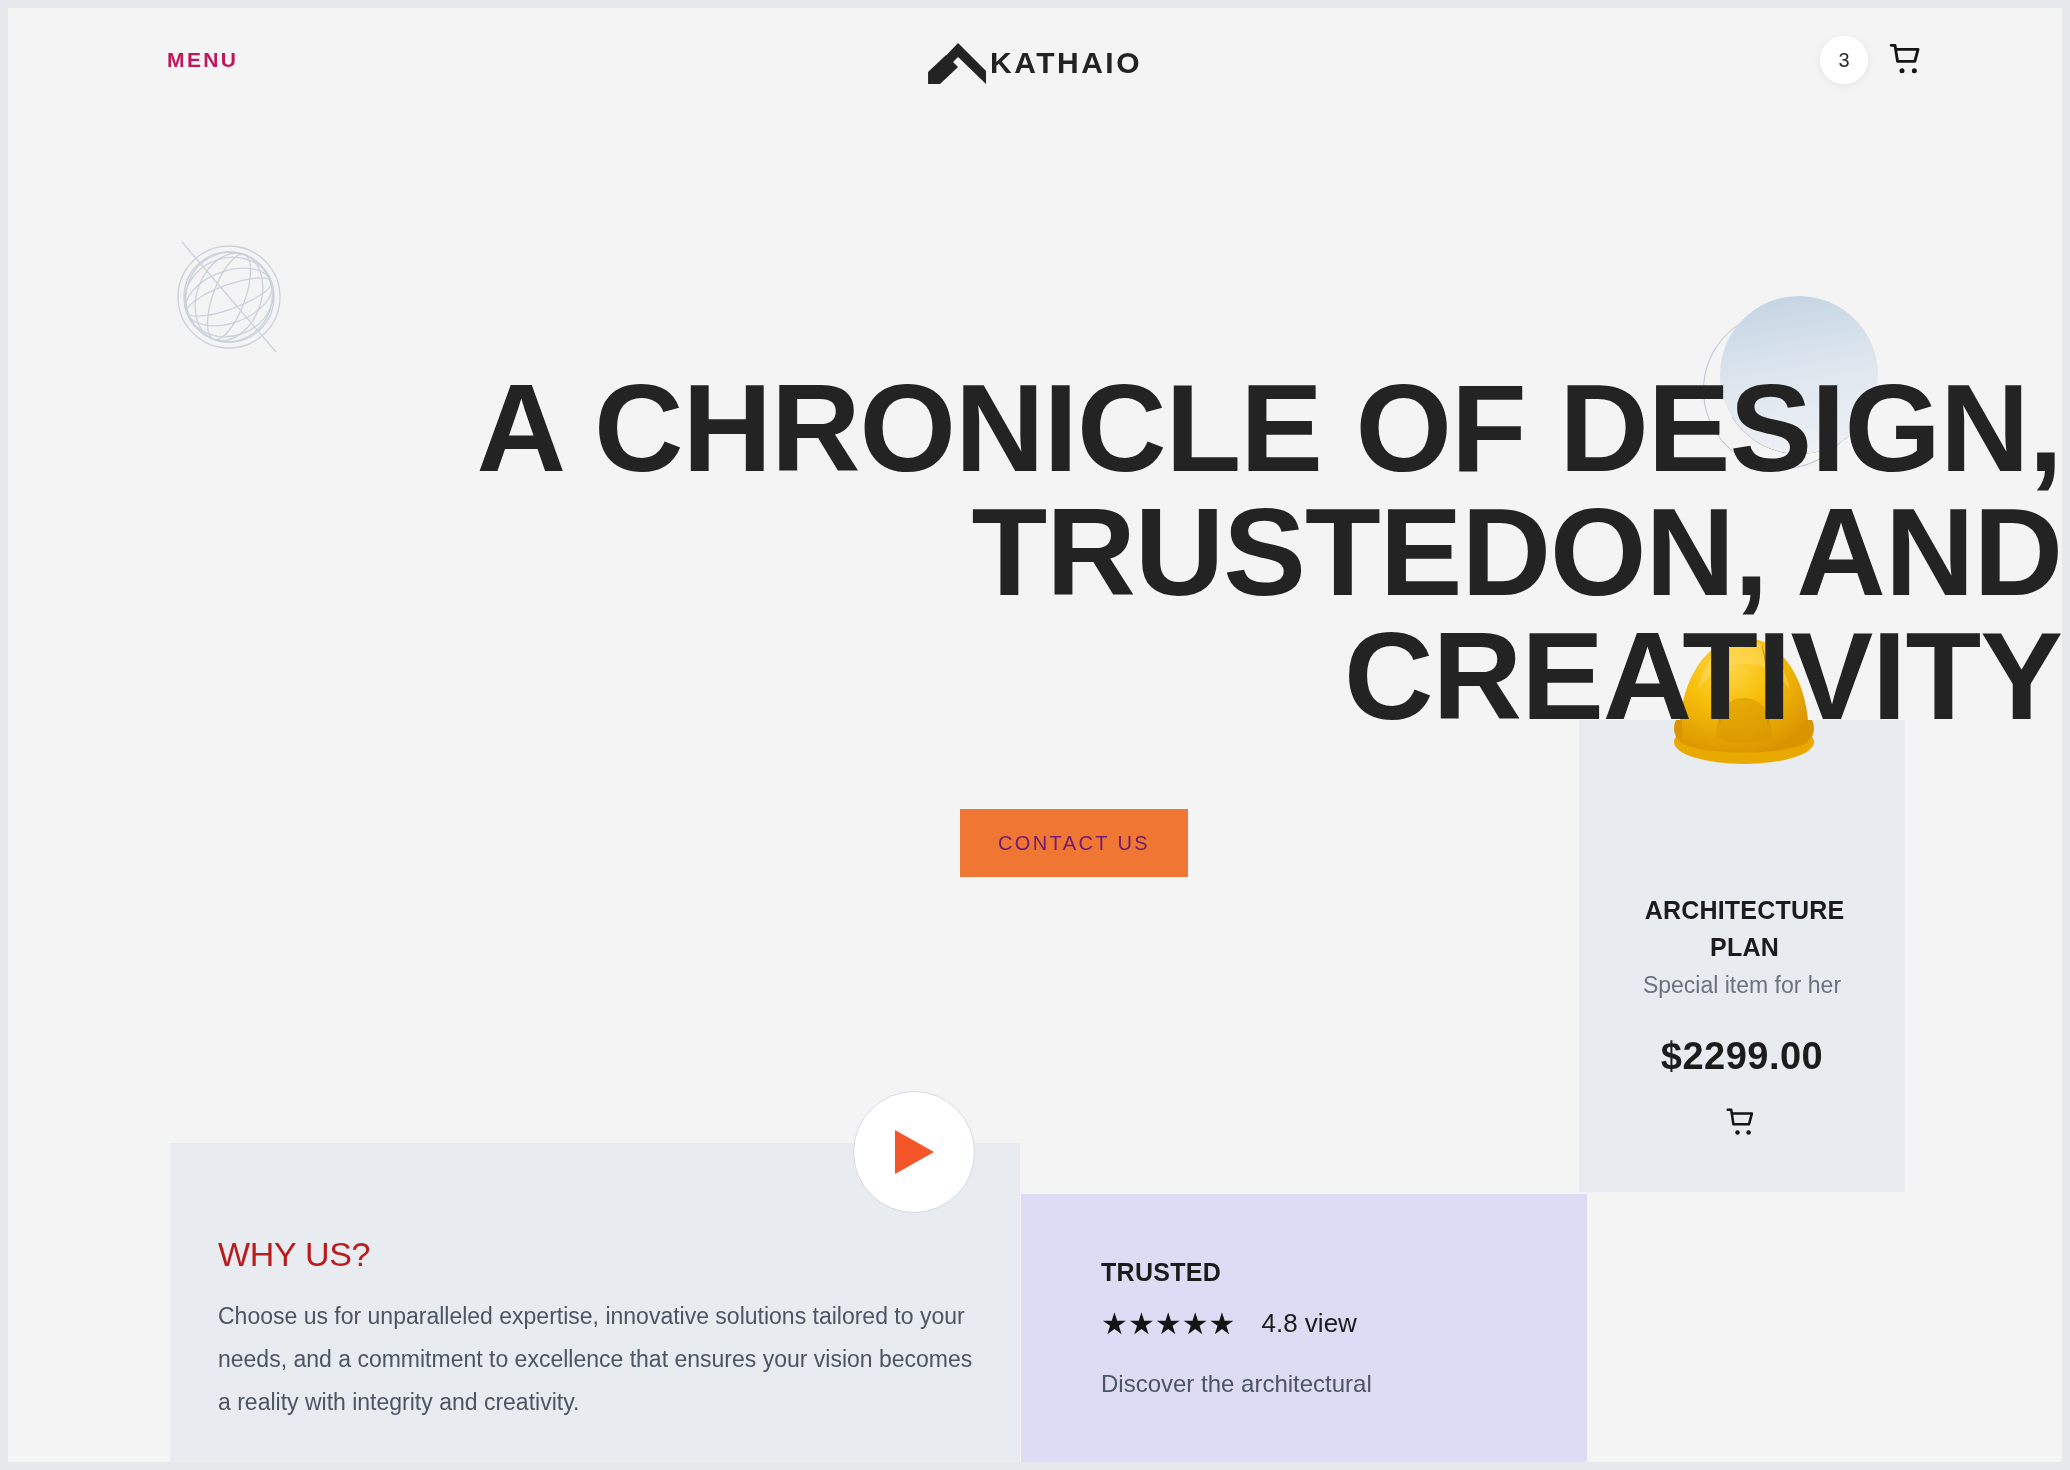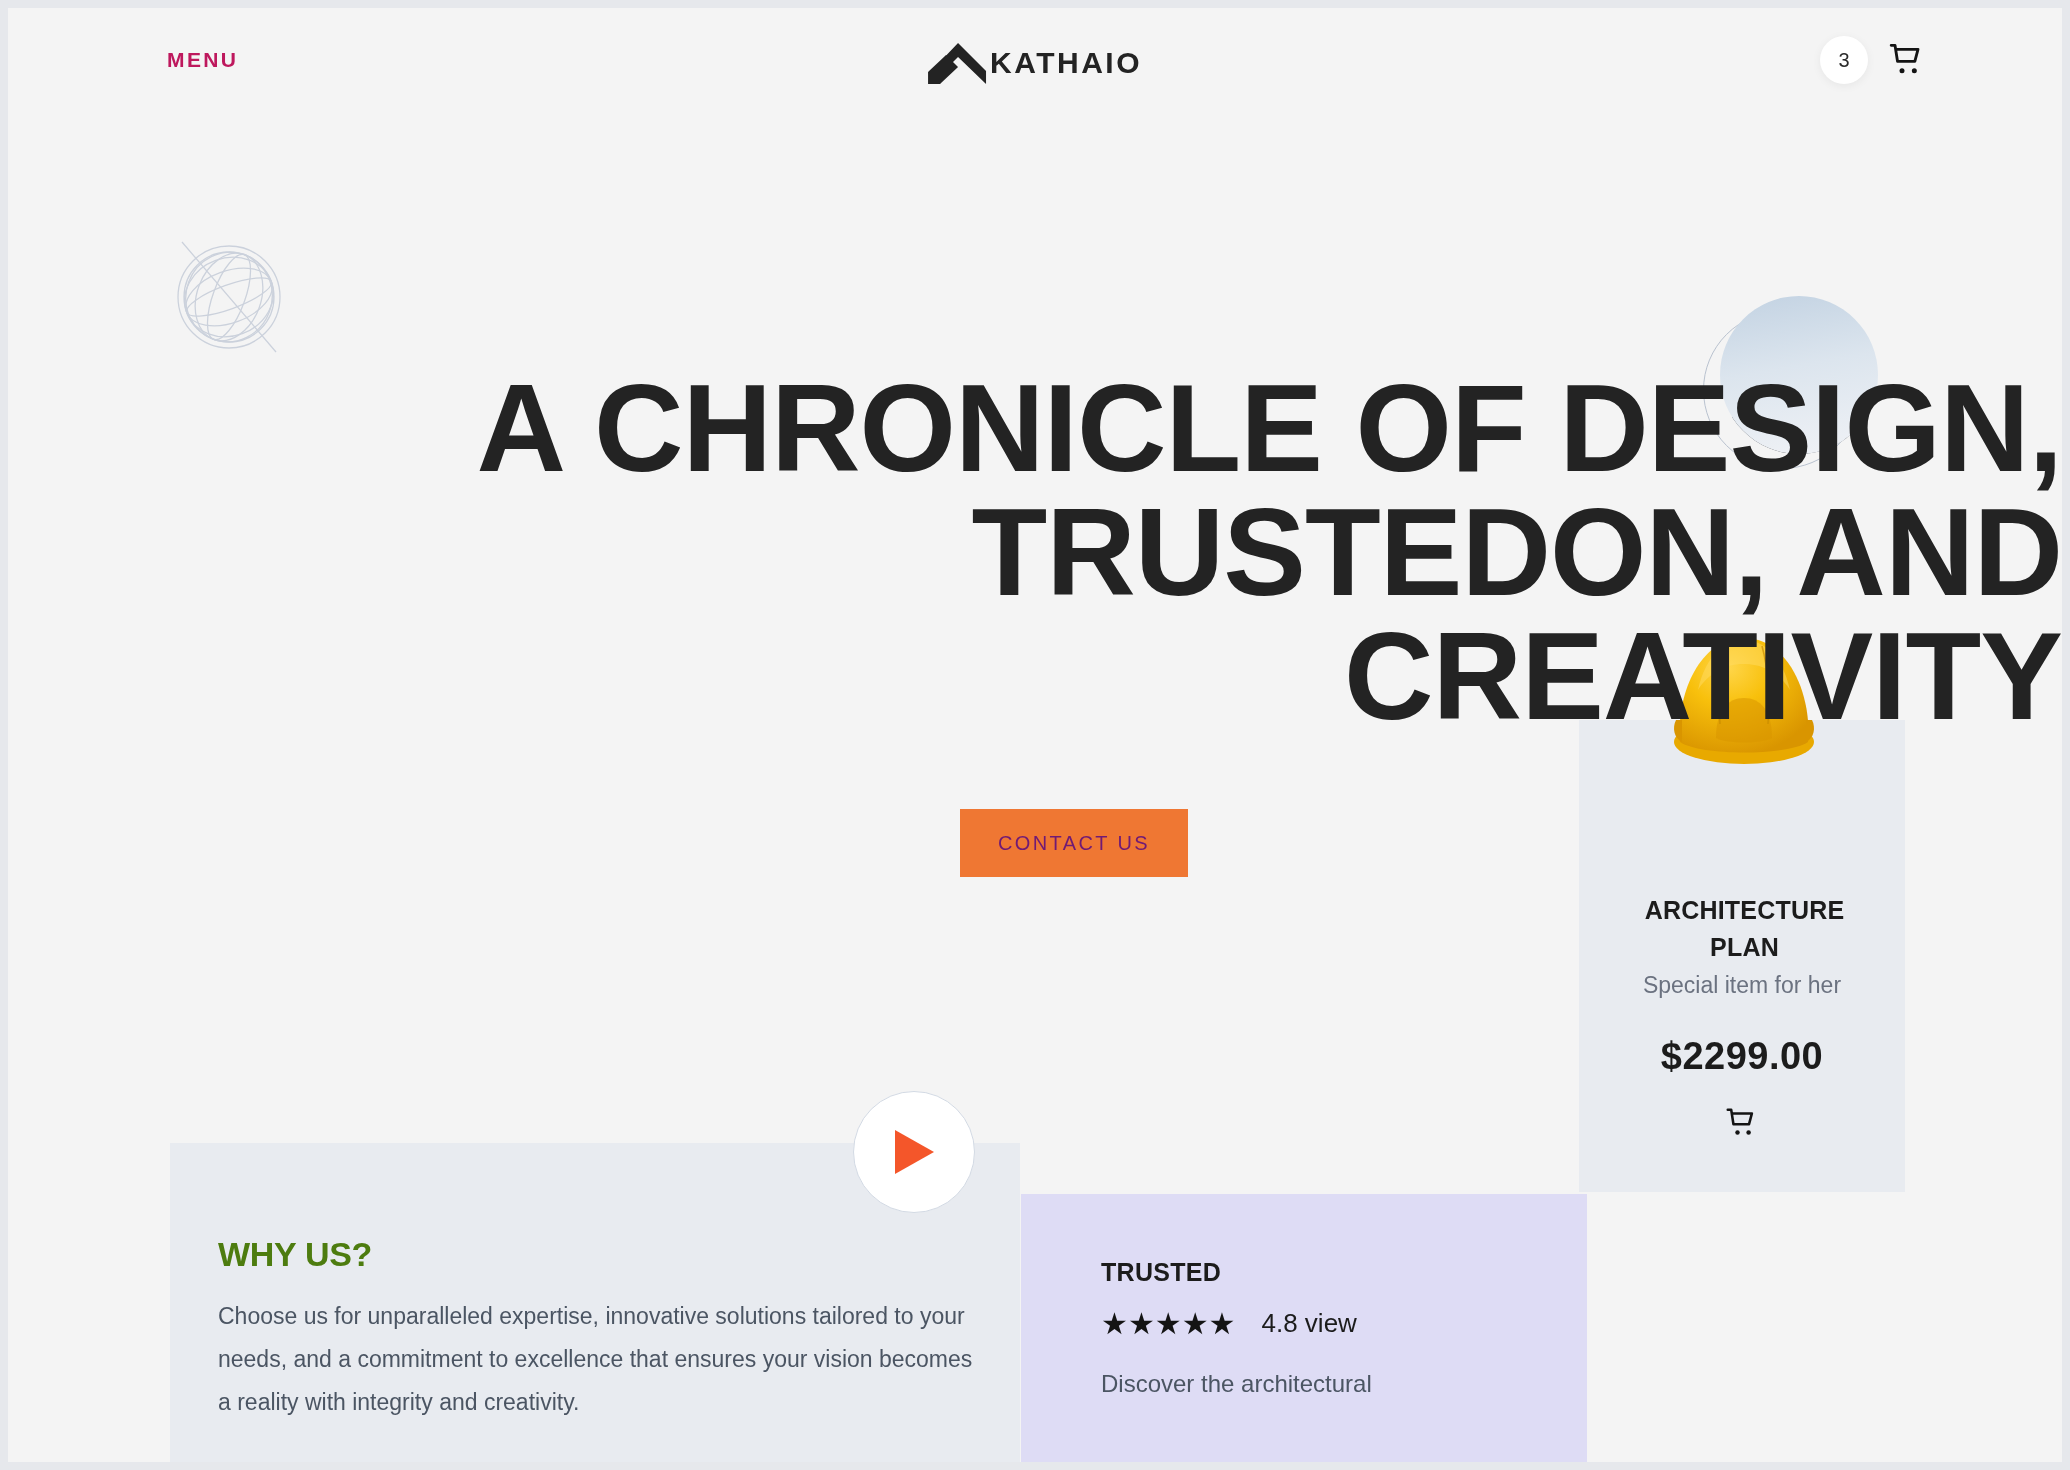--- a/index.html
+++ b/index.html
@@ -118,21 +118,21 @@
   }
 
   
   #whyus-panel {
     position: absolute; left: 162px; top: 1135px;
     width: 850px; height: 319px;
     background: #e8ebf0; z-index: 1;
   }
   #whyus-panel .wu-title {
     position: absolute; left: 48px; top: 92px;
-    font-size: 34px; font-weight: 700; color: #4d7c0f; letter-spacing: -.3px;
+    font-size: 34px; font-weight: 400; color: #b91c1c; letter-spacing: -.3px;
   }
   #whyus-panel .wu-body {
     position: absolute; left: 48px; top: 152px; width: 760px;
     font-size: 23px; line-height: 43px; color: #4b5563;
   }
 
   
   #play-btn {
     position: absolute; left: 845px; top: 1083px;
     width: 122px; height: 122px; border-radius: 50%;

